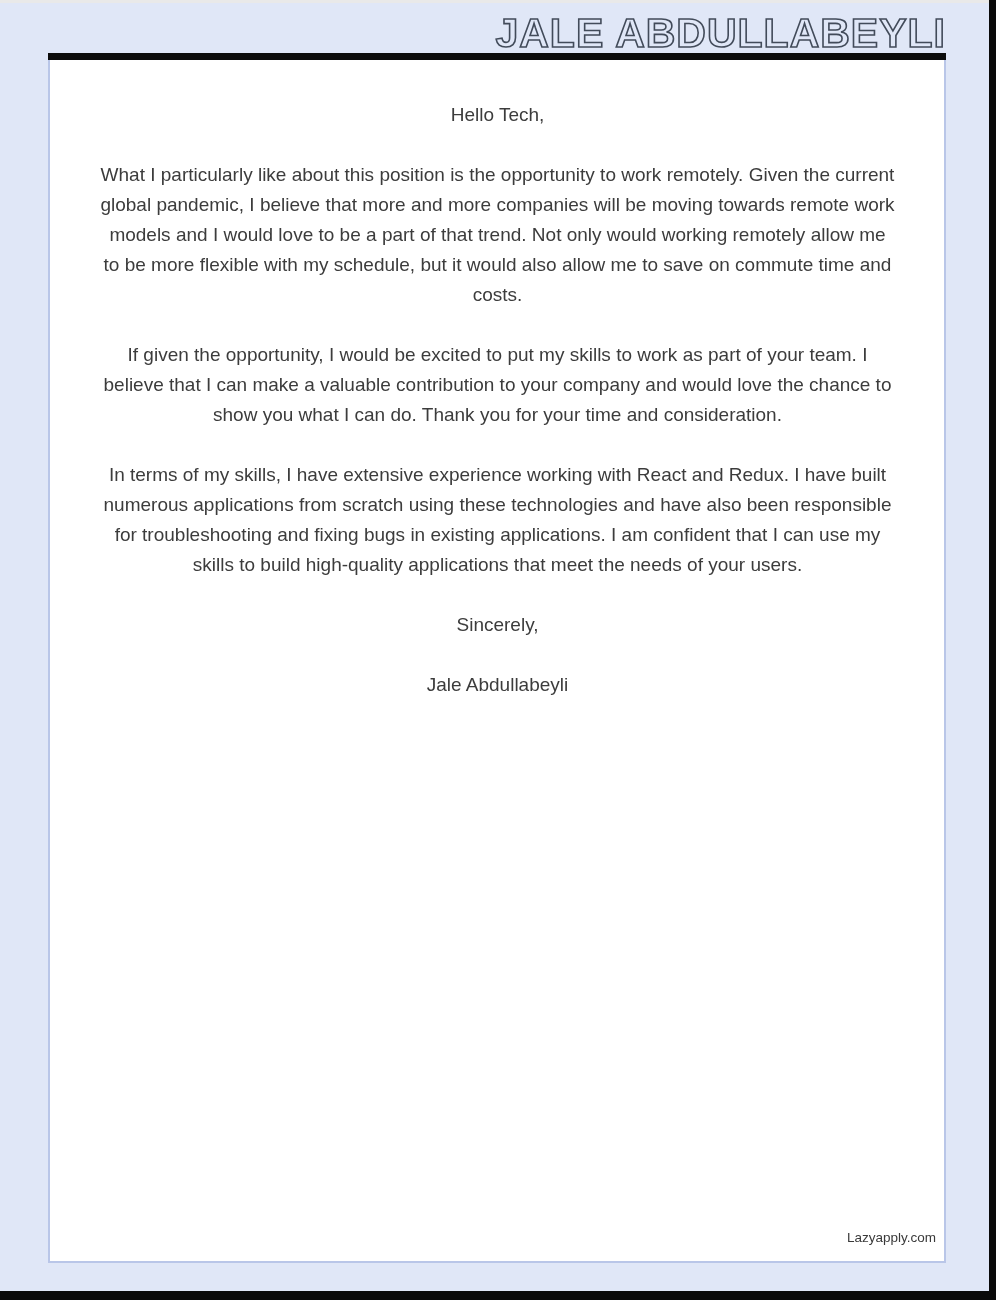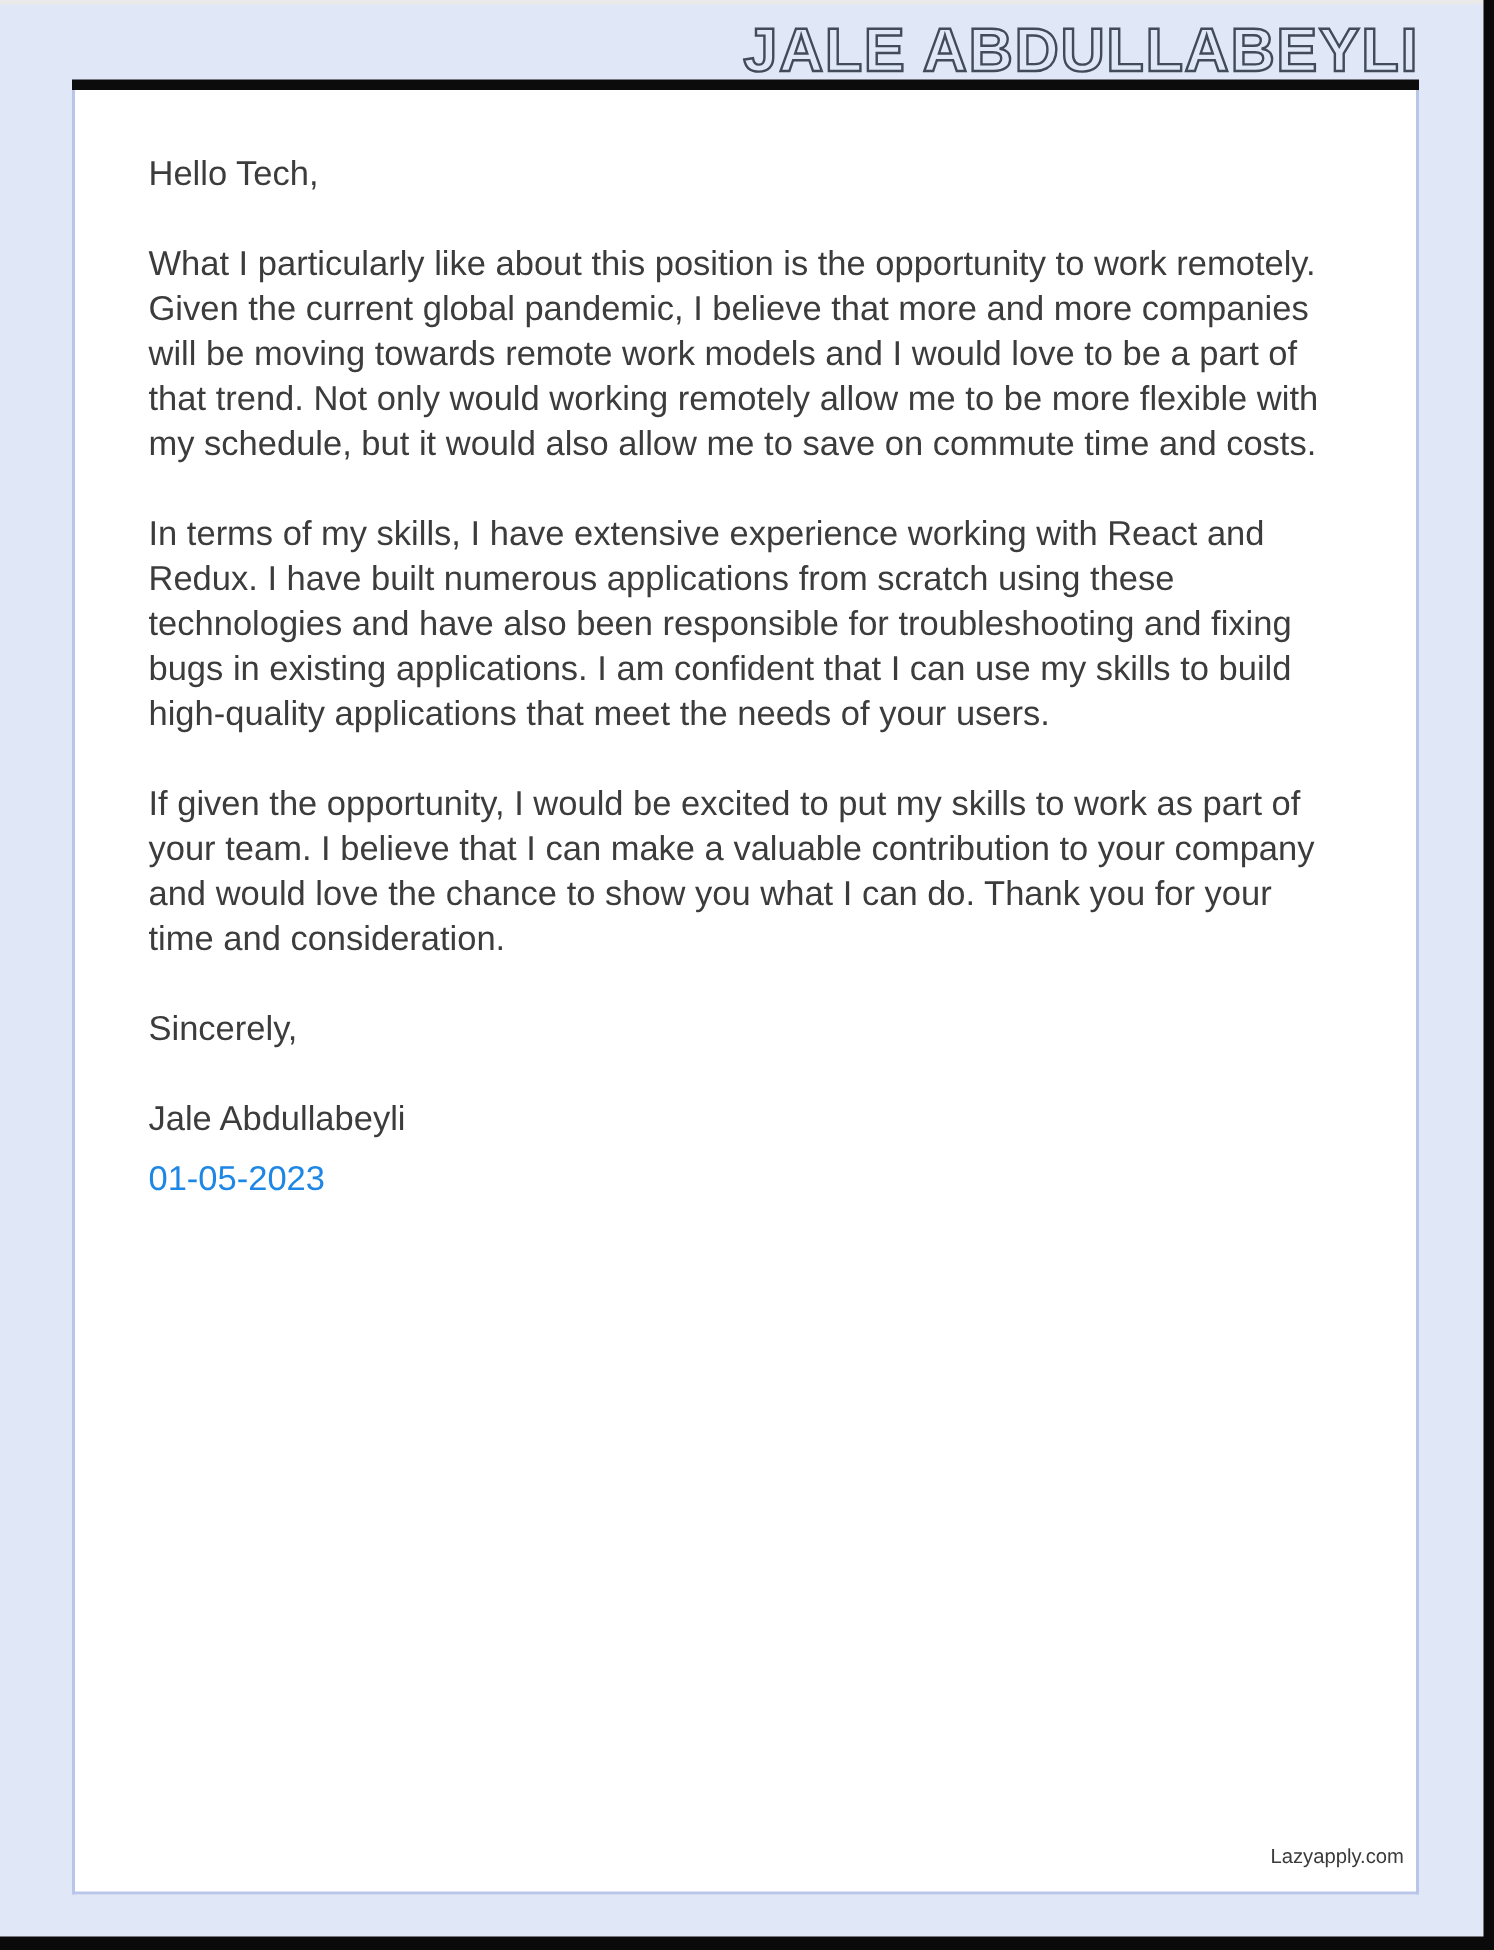--- a/index.html
+++ b/index.html
@@ -44,23 +44,24 @@
     left: 48px;
     width: 898px;
     height: 1203px;
     background: #ffffff;
     border: 2px solid #b9c6e8;
     border-top: none;
   }
 
   .letter {
     padding: 40px 48px 0 49px;
-    font-size: 23px;
+    font-size: 19px;
     line-height: 30px;
     color: #3c3c3c;
+    text-align: center;
   }
   .letter p { margin-bottom: 30px; }
   .letter p.signature { margin-bottom: 10px; }
   .letter p.date {
     color: #1e87e5;
     margin-bottom: 0;
   }
 
   .footer-brand {
     position: absolute;
@@ -79,21 +80,20 @@
 <div class="edge-bottom"></div>
 
 <div class="header-name">JALE ABDULLABEYLI</div>
 
 <div class="header-rule"></div>
 
 <div class="page">
   <div class="letter">
     <p>Hello Tech,</p>
     <p>What I particularly like about this position is the opportunity to work remotely. Given the current global pandemic, I believe that more and more companies will be moving towards remote work models and I would love to be a part of that trend. Not only would working remotely allow me to be more flexible with my schedule, but it would also allow me to save on commute time and costs.</p>
+    <p>If given the opportunity, I would be excited to put my skills to work as part of your team. I believe that I can make a valuable contribution to your company and would love the chance to show you what I can do. Thank you for your time and consideration.</p>
     <p>In terms of my skills, I have extensive experience working with React and Redux. I have built numerous applications from scratch using these technologies and have also been responsible for troubleshooting and fixing bugs in existing applications. I am confident that I can use my skills to build high-quality applications that meet the needs of your users.</p>
-    <p>If given the opportunity, I would be excited to put my skills to work as part of your team. I believe that I can make a valuable contribution to your company and would love the chance to show you what I can do. Thank you for your time and consideration.</p>
     <p>Sincerely,</p>
     <p class="signature">Jale Abdullabeyli</p>
-    <p class="date">01-05-2023</p>
   </div>
 
   <a class="footer-brand" href="#">Lazyapply.com</a>
 </div>
 
 </body></html>

